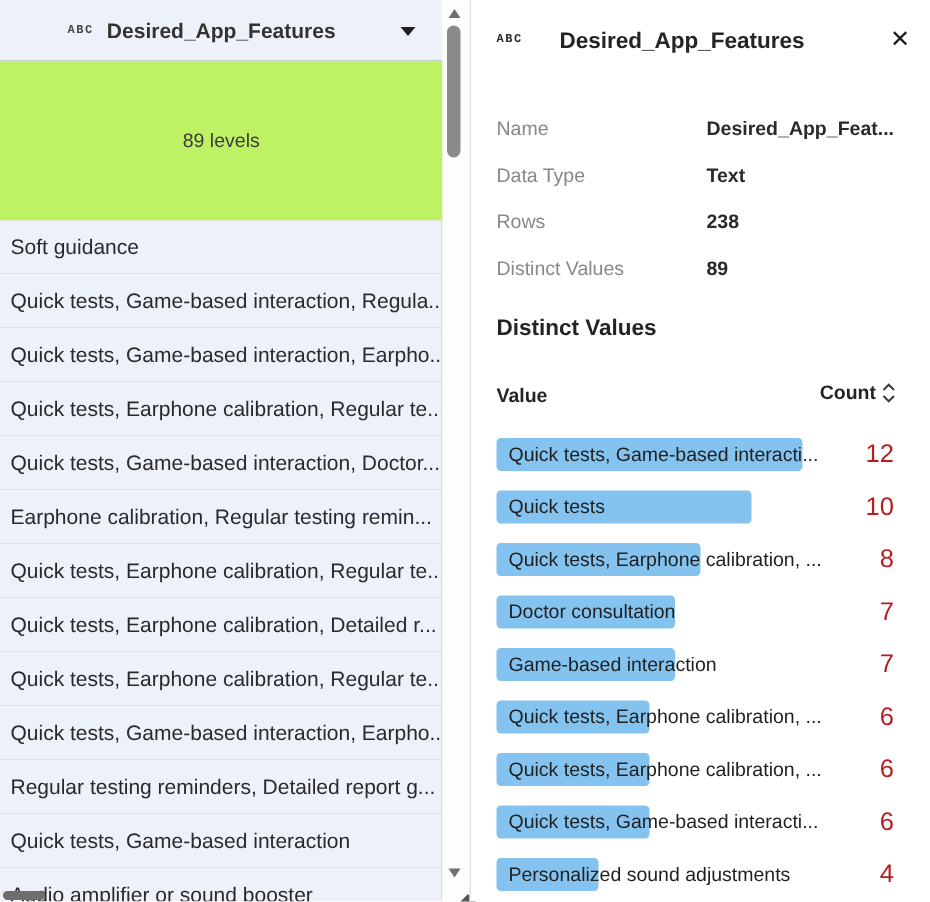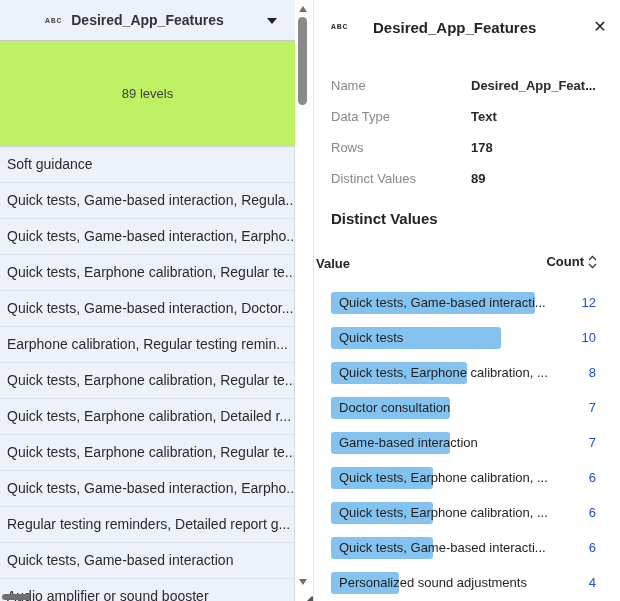--- a/index.html
+++ b/index.html
@@ -91,38 +91,38 @@
     text-align:center; line-height:22px; font-size:16px; color:#1f1f1f;
     cursor:pointer;
   }
   .prop-row { position:absolute; left:0; width:100%; height:18px;text-align:right; }
   .prop-label { position:absolute; left:17px; font-size:13px; color:#8a8886; }
   .prop-value { position:absolute; left:157px; font-size:13px; font-weight:600; color:#2b2a29; white-space:nowrap; }
   .section-title {
     position:absolute; left:17px; top:210px;
     font-size:15px; font-weight:700; color:#242424;
   }
-  .thead-value { position:absolute; left:2px; top:256px; font-size:13px; font-weight:700; color:#242424; }
+  .thead-value { position:absolute; left:17px; top:256px; font-size:13px; font-weight:700; color:#242424; }
   .thead-count {
     position:absolute; right:23px; top:254px; display:flex; align-items:center; gap:4px;
     font-size:13px; font-weight:700; color:#242424; cursor:pointer;
   }
   .dv-rows { position:absolute; left:0; top:292px; width:100%; }
   .dv-row { position:relative; height:22px; margin-bottom:13px; }
   .dv-bar {
     position:absolute; left:17px; top:0; height:22px;
     background:#84c3ef; border-radius:3px;
   }
   .dv-value {
     position:absolute; left:25px; top:0; line-height:22px;
     font-size:13px; color:#1f1f1f; white-space:nowrap;
   }
   .dv-count {
     position:absolute; right:24px; top:0; line-height:22px;
-    font-size:13px; color:#1d4ed8;
+    font-size:17px; color:#b91c1c;
   }
 </style>
 </head>
 <body>
 
 <div class="app">
 
   <div class="left-header">
     <span class="type-glyph lh-icon">ABC</span>
     <div class="lh-title">Desired_App_Features</div>
@@ -192,21 +192,21 @@
     <div class="prop-row" style="top:78px">
       <span class="prop-label">Name</span>
       <span class="prop-value">Desired_App_Feat...</span>
     </div>
     <div class="prop-row" style="top:109px">
       <span class="prop-label">Data Type</span>
       <span class="prop-value">Text</span>
     </div>
     <div class="prop-row" style="top:140px">
       <span class="prop-label">Rows</span>
-      <span class="prop-value">178</span>
+      <span class="prop-value">238</span>
     </div>
     <div class="prop-row" style="top:171px">
       <span class="prop-label">Distinct Values</span>
       <span class="prop-value">89</span>
     </div>
 
     <div class="section-title">Distinct Values</div>
 
     <div class="thead-value">Value</div>
     <div class="thead-count">

